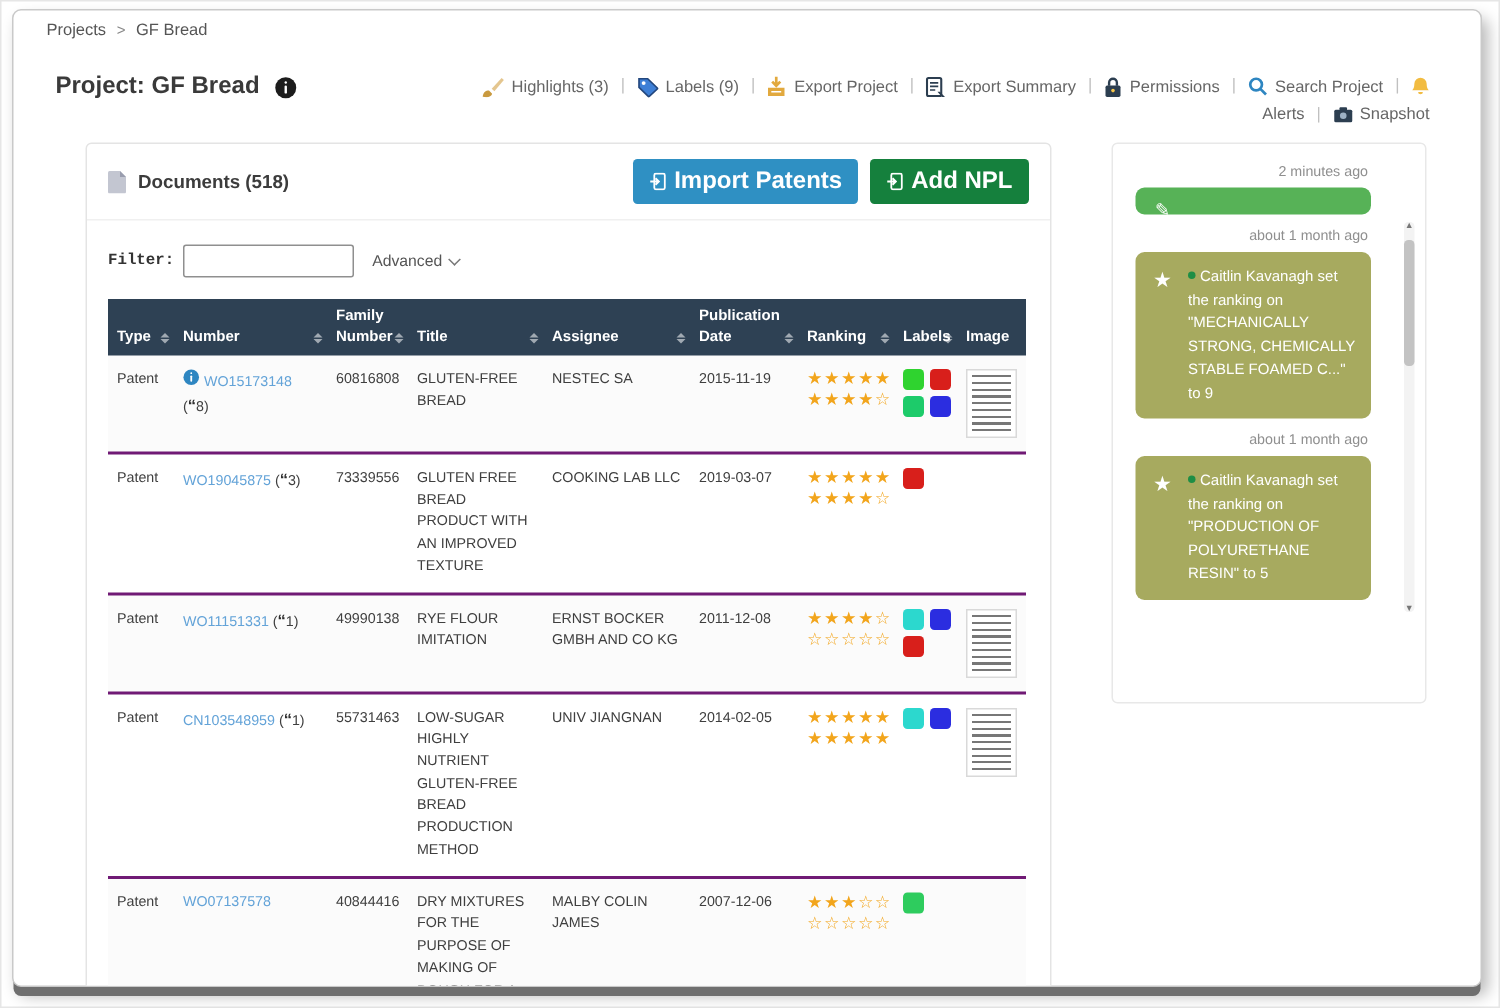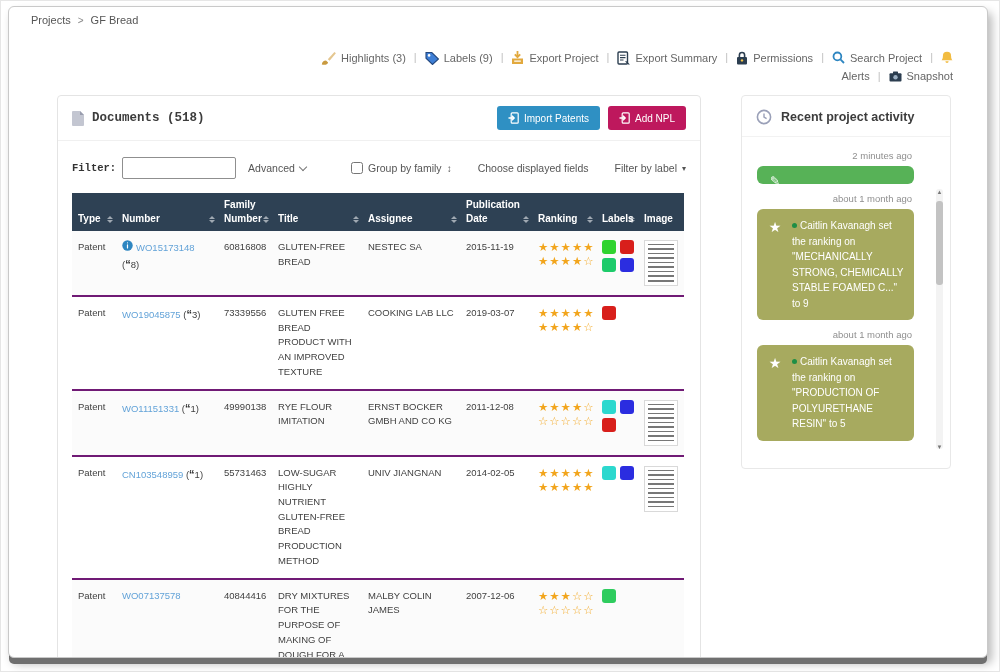--- a/index.html
+++ b/index.html
@@ -19,25 +19,25 @@
   .breadcrumb .sep{color:#888;font-size:10px;}
   
   .page-title{position:absolute;left:28px;top:42px;font-size:16px;font-weight:bold;color:#3a3a3a;display:flex;align-items:center;gap:10px;}
   .toolbar{position:absolute;right:34px;top:44px;font-size:11px;color:#666;text-align:right;}
   .tb-row{display:flex;justify-content:flex-end;align-items:flex-start;margin-bottom:5px;}
   .tb-item{display:inline-flex;align-items:center;gap:5px;cursor:pointer;white-space:nowrap;}
   .tb-sep{color:#c0c0c0;margin:0 8px;}
   
   .doc-panel{position:absolute;left:48px;top:88px;width:642px;height:600px;background:#fff;border:1px solid #e4e4e4;border-radius:4px;}
   .doc-head{display:flex;align-items:center;padding:10px 14px;border-bottom:1px solid #f0f0f0;}
-  .doc-title{display:flex;align-items:flex-start;gap:8px;font-size:12.5px;font-weight:bold;color:#3c3c3c;font-family:Liberation Mono, monospace;}
+  .doc-title{display:flex;align-items:flex-start;gap:8px;font-size:12.5px;font-weight:bold;color:#3c3c3c;}
   .doc-buttons{margin-left:auto;display:flex;gap:8px;}
-  .btn{display:inline-flex;align-items:center;gap:5px;color:#fff;font-size:10px;font-weight:normal;padding:6px 11px;border:none;border-radius:3px;cursor:pointer;font-family:"Liberation Sans",sans-serif;}
+  .btn{display:inline-flex;align-items:center;gap:5px;color:#fff;font-size:16px;font-weight:bold;padding:6px 11px;border:none;border-radius:3px;cursor:pointer;font-family:"Liberation Sans",sans-serif;}
   .btn-import{background:#2f90c3;}
-  .btn-npl{background:#be185d;}
+  .btn-npl{background:#15803d;}
   
   .filter-bar{display:flex;align-items:center;padding:16px 14px 12px;font-size:10.5px;color:#555;}
   .filter-label{font-weight:bold;color:#333;margin-right:6px;font-family:Liberation Mono, monospace;}
   .filter-input{width:104px;height:20px;border:1px solid #8f8f8f;border-radius:2px;font-size:10px;padding:0 4px;}
   .advanced{margin-left:12px;display:inline-flex;align-items:center;gap:5px;cursor:pointer;color:#555;}
   .chev{width:5px;height:5px;border-right:1.4px solid #777;border-bottom:1.4px solid #777;transform:rotate(45deg);margin-top:-3px;}
   .filter-right{margin-left:auto;display:flex;align-items:center;gap:26px;}
   .grp{display:inline-flex;align-items:center;gap:5px;cursor:pointer;}
   .grp input{width:12px;height:12px;margin:0;}
   .updown{color:#555;font-size:10px;}
@@ -84,20 +84,30 @@
 <body>
 
 <div class="window">
 
   <div class="breadcrumb">
     <span>Projects</span>
     <span class="sep">&gt;</span>
     <span>GF Bread</span>
   </div>
 
+  <div class="page-title">
+    <span>Project: GF Bread</span>
+    <span class="ic">
+        <svg width="15" height="15" viewBox="0 0 15 15">
+          <circle cx="7.5" cy="7.5" r="7" fill="#1c1c1c"></circle>
+          <rect x="6.7" y="3.2" width="1.6" height="1.6" rx="0.8" fill="#fff"></rect>
+          <rect x="6.7" y="6" width="1.6" height="5.4" rx="0.8" fill="#fff"></rect>
+        </svg>
+      </span>
+  </div>
 
   <div class="toolbar">
     <div class="tb-row" id="tb-row1">
         <span class="tb-item">
           <span class="ic">
             <svg width="15" height="14" viewBox="0 0 15 14">
               <path d="M6.8 8.2 13.4 1l1.5 1.3-6.3 7.5z" fill="#e4c68f"></path>
               <path d="M.8 13.5c.3-2.8 1.9-4.1 4.2-4.1l2.1 2.1c-.5 2.2-3.2 2.7-6.3 2z" fill="#c99a3f"></path>
             </svg>
           </span>
@@ -216,34 +226,20 @@
         </button>
       </div>
     </div>
 
     <div class="filter-bar">
       <span class="filter-label">Filter:</span>
       <input class="filter-input" type="text" value="" style="">
       <span class="advanced">
         <span>Advanced</span>
         <span class="chev"></span>
-      </span>
-      <span class="filter-right">
-        <span class="grp">
-          <input type="checkbox" style="">
-          <span>Group by family</span>
-          <span class="updown">↕</span>
-        </span>
-        <span class="grp">
-          <span>Choose displayed fields</span>
-        </span>
-        <span class="grp">
-          <span>Filter by label</span>
-          <span class="tri">▾</span>
-        </span>
       </span>
     </div>
 
     <table class="tbl">
       <colgroup>
         <col style="width:44px">
           <col style="width:102px">
           <col style="width:54px">
           <col style="width:90px">
           <col style="width:98px">
@@ -402,29 +398,20 @@
                 <span class="chip" style="background: rgb(46, 204, 94);"></span>
               </div>
             </td>
             <td></td>
           </tr>
         </tbody>
     </table>
   </div>
 
   <div class="act-panel">
-    <div class="act-head">
-      <span class="ic">
-          <svg width="16" height="16" viewBox="0 0 16 16">
-            <circle cx="8" cy="8" r="6.6" fill="none" stroke="#9aa0b8" stroke-width="1.6"></circle>
-            <path d="M8 4.5V8l2.6 1.6" fill="none" stroke="#9aa0b8" stroke-width="1.4"></path>
-          </svg>
-        </span>
-      <span>Recent project activity</span>
-    </div>
     <div class="act-list" id="act-list">
       <div class="sb-track">
         <span class="sb-arrow sb-up">▲</span>
         <span class="sb-thumb"></span>
         <span class="sb-arrow sb-dn">▼</span>
       </div>
     <span class="act-time">2 minutes ago</span>
         <div class="act-card green" style="margin-bottom: 2px;"><span class="card-ic">
             <span class="ann-ic">
               <span class="p">✎</span>

